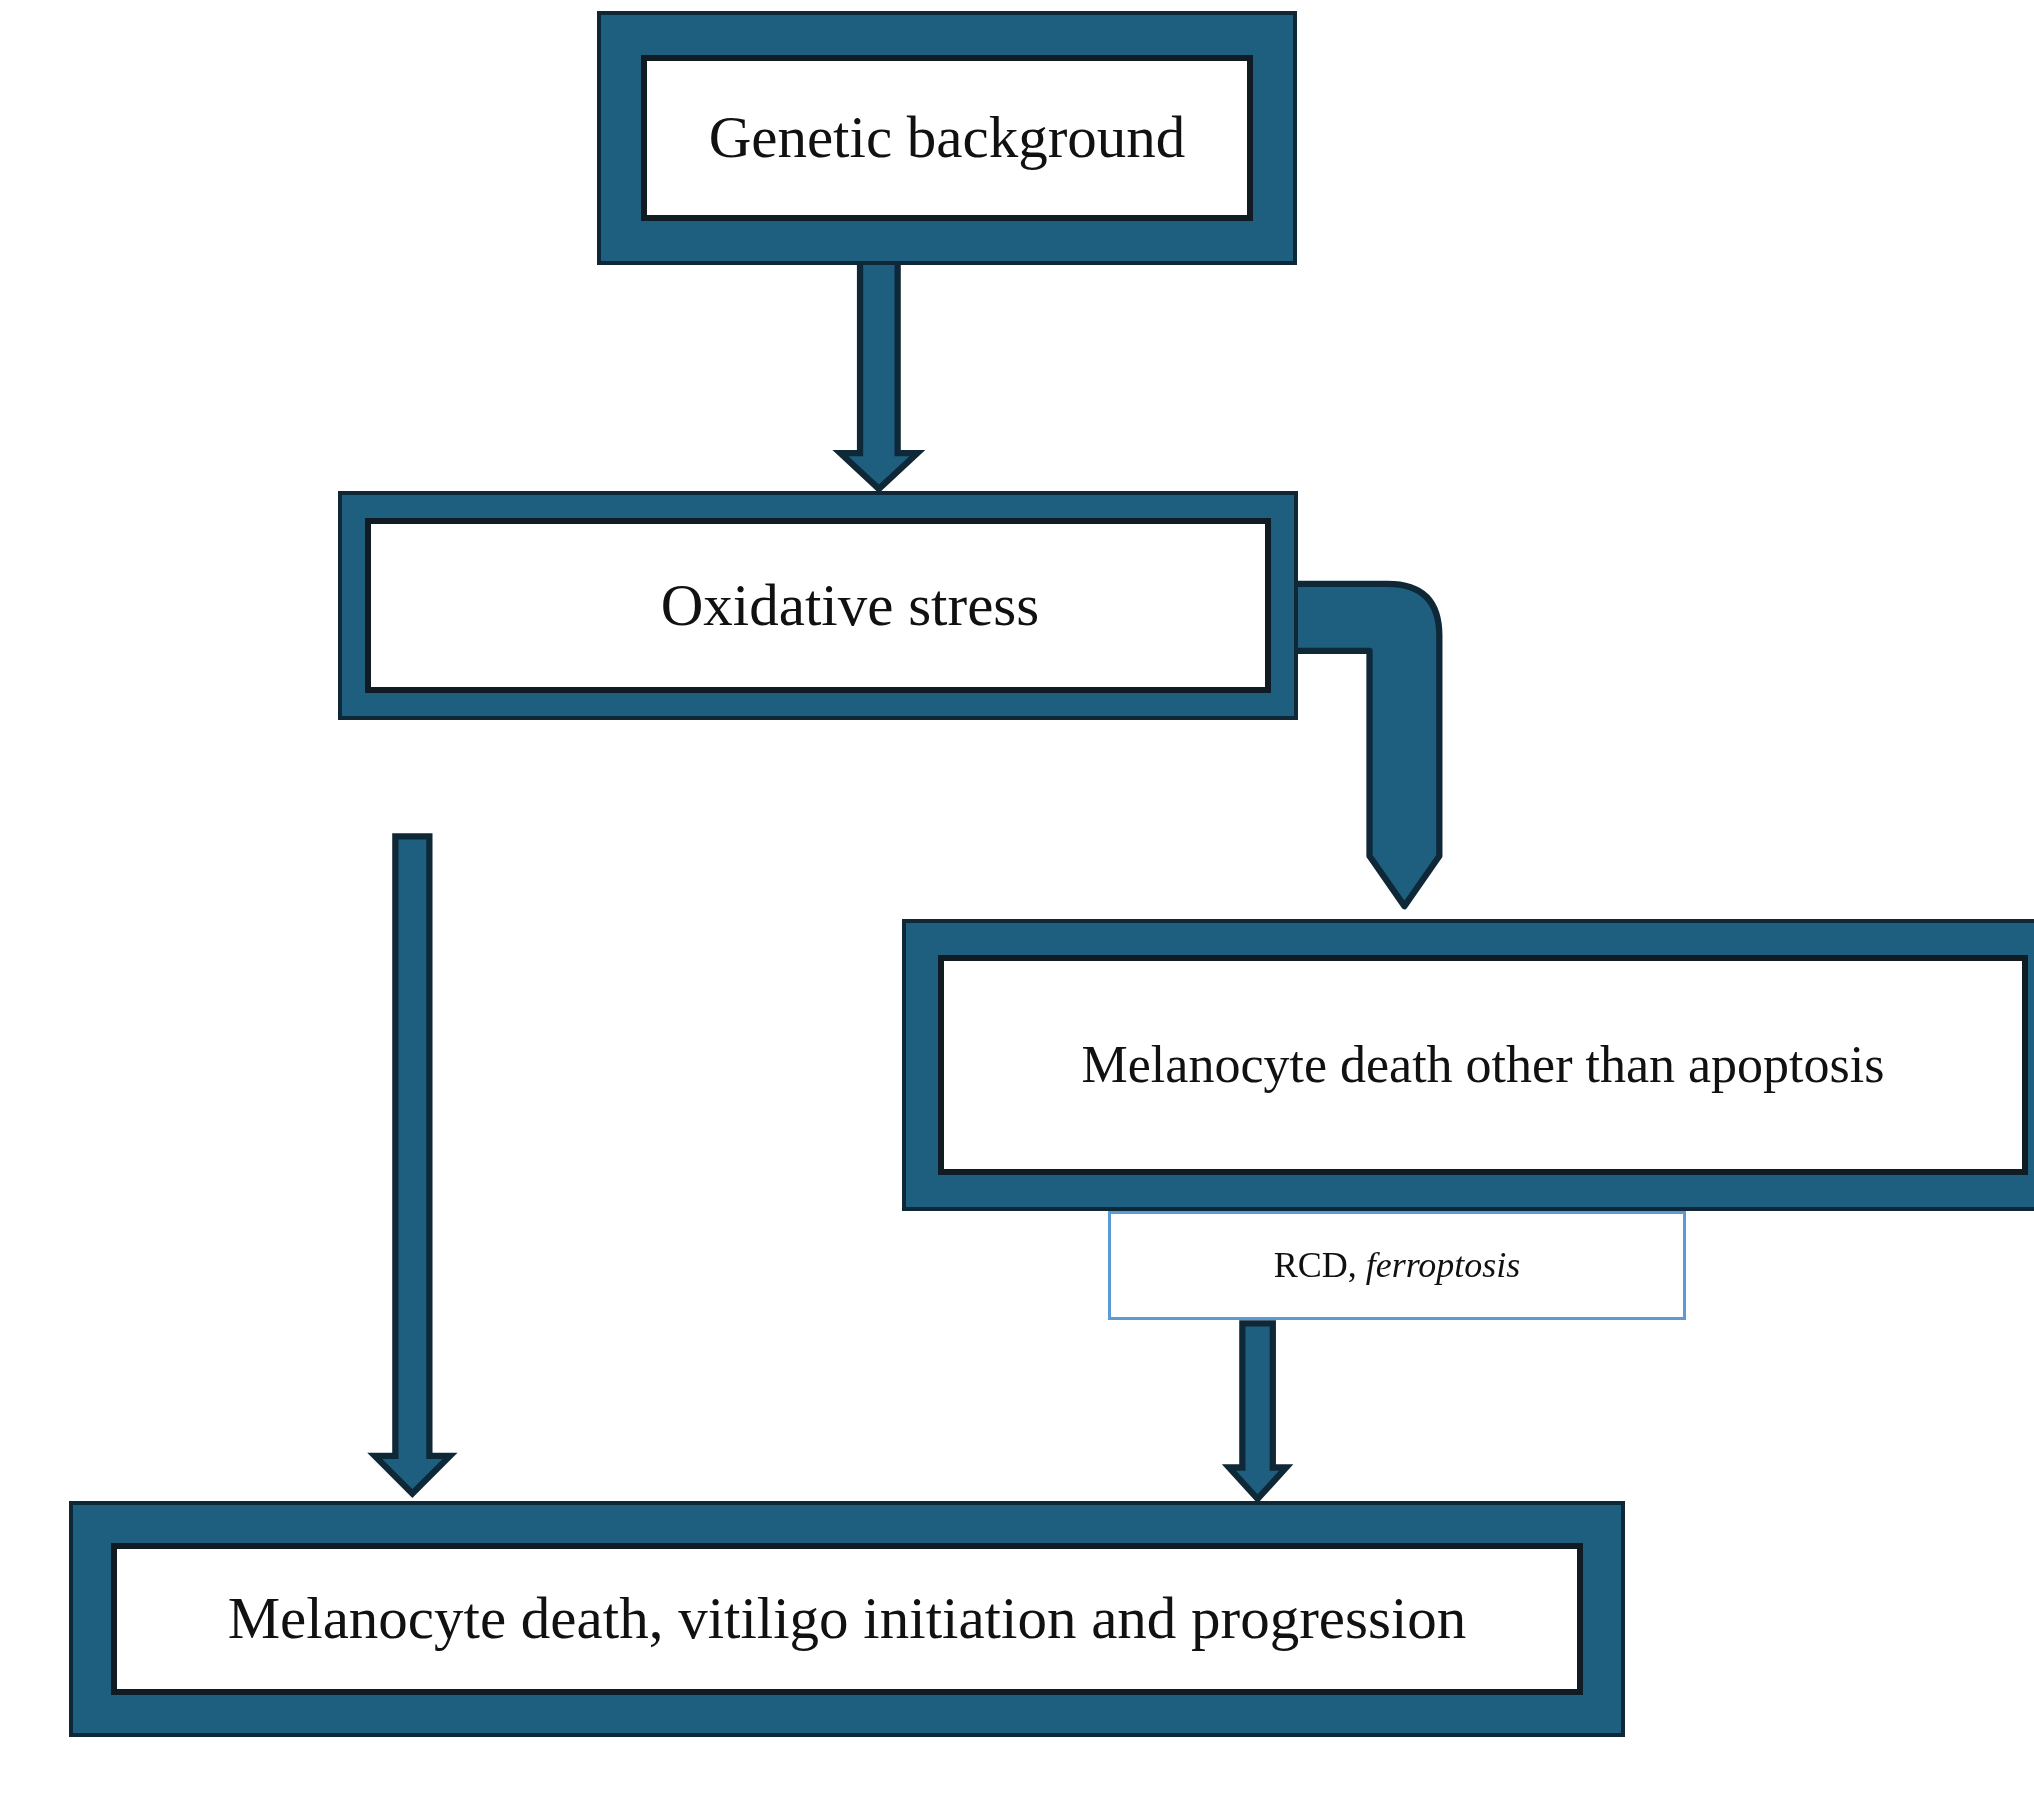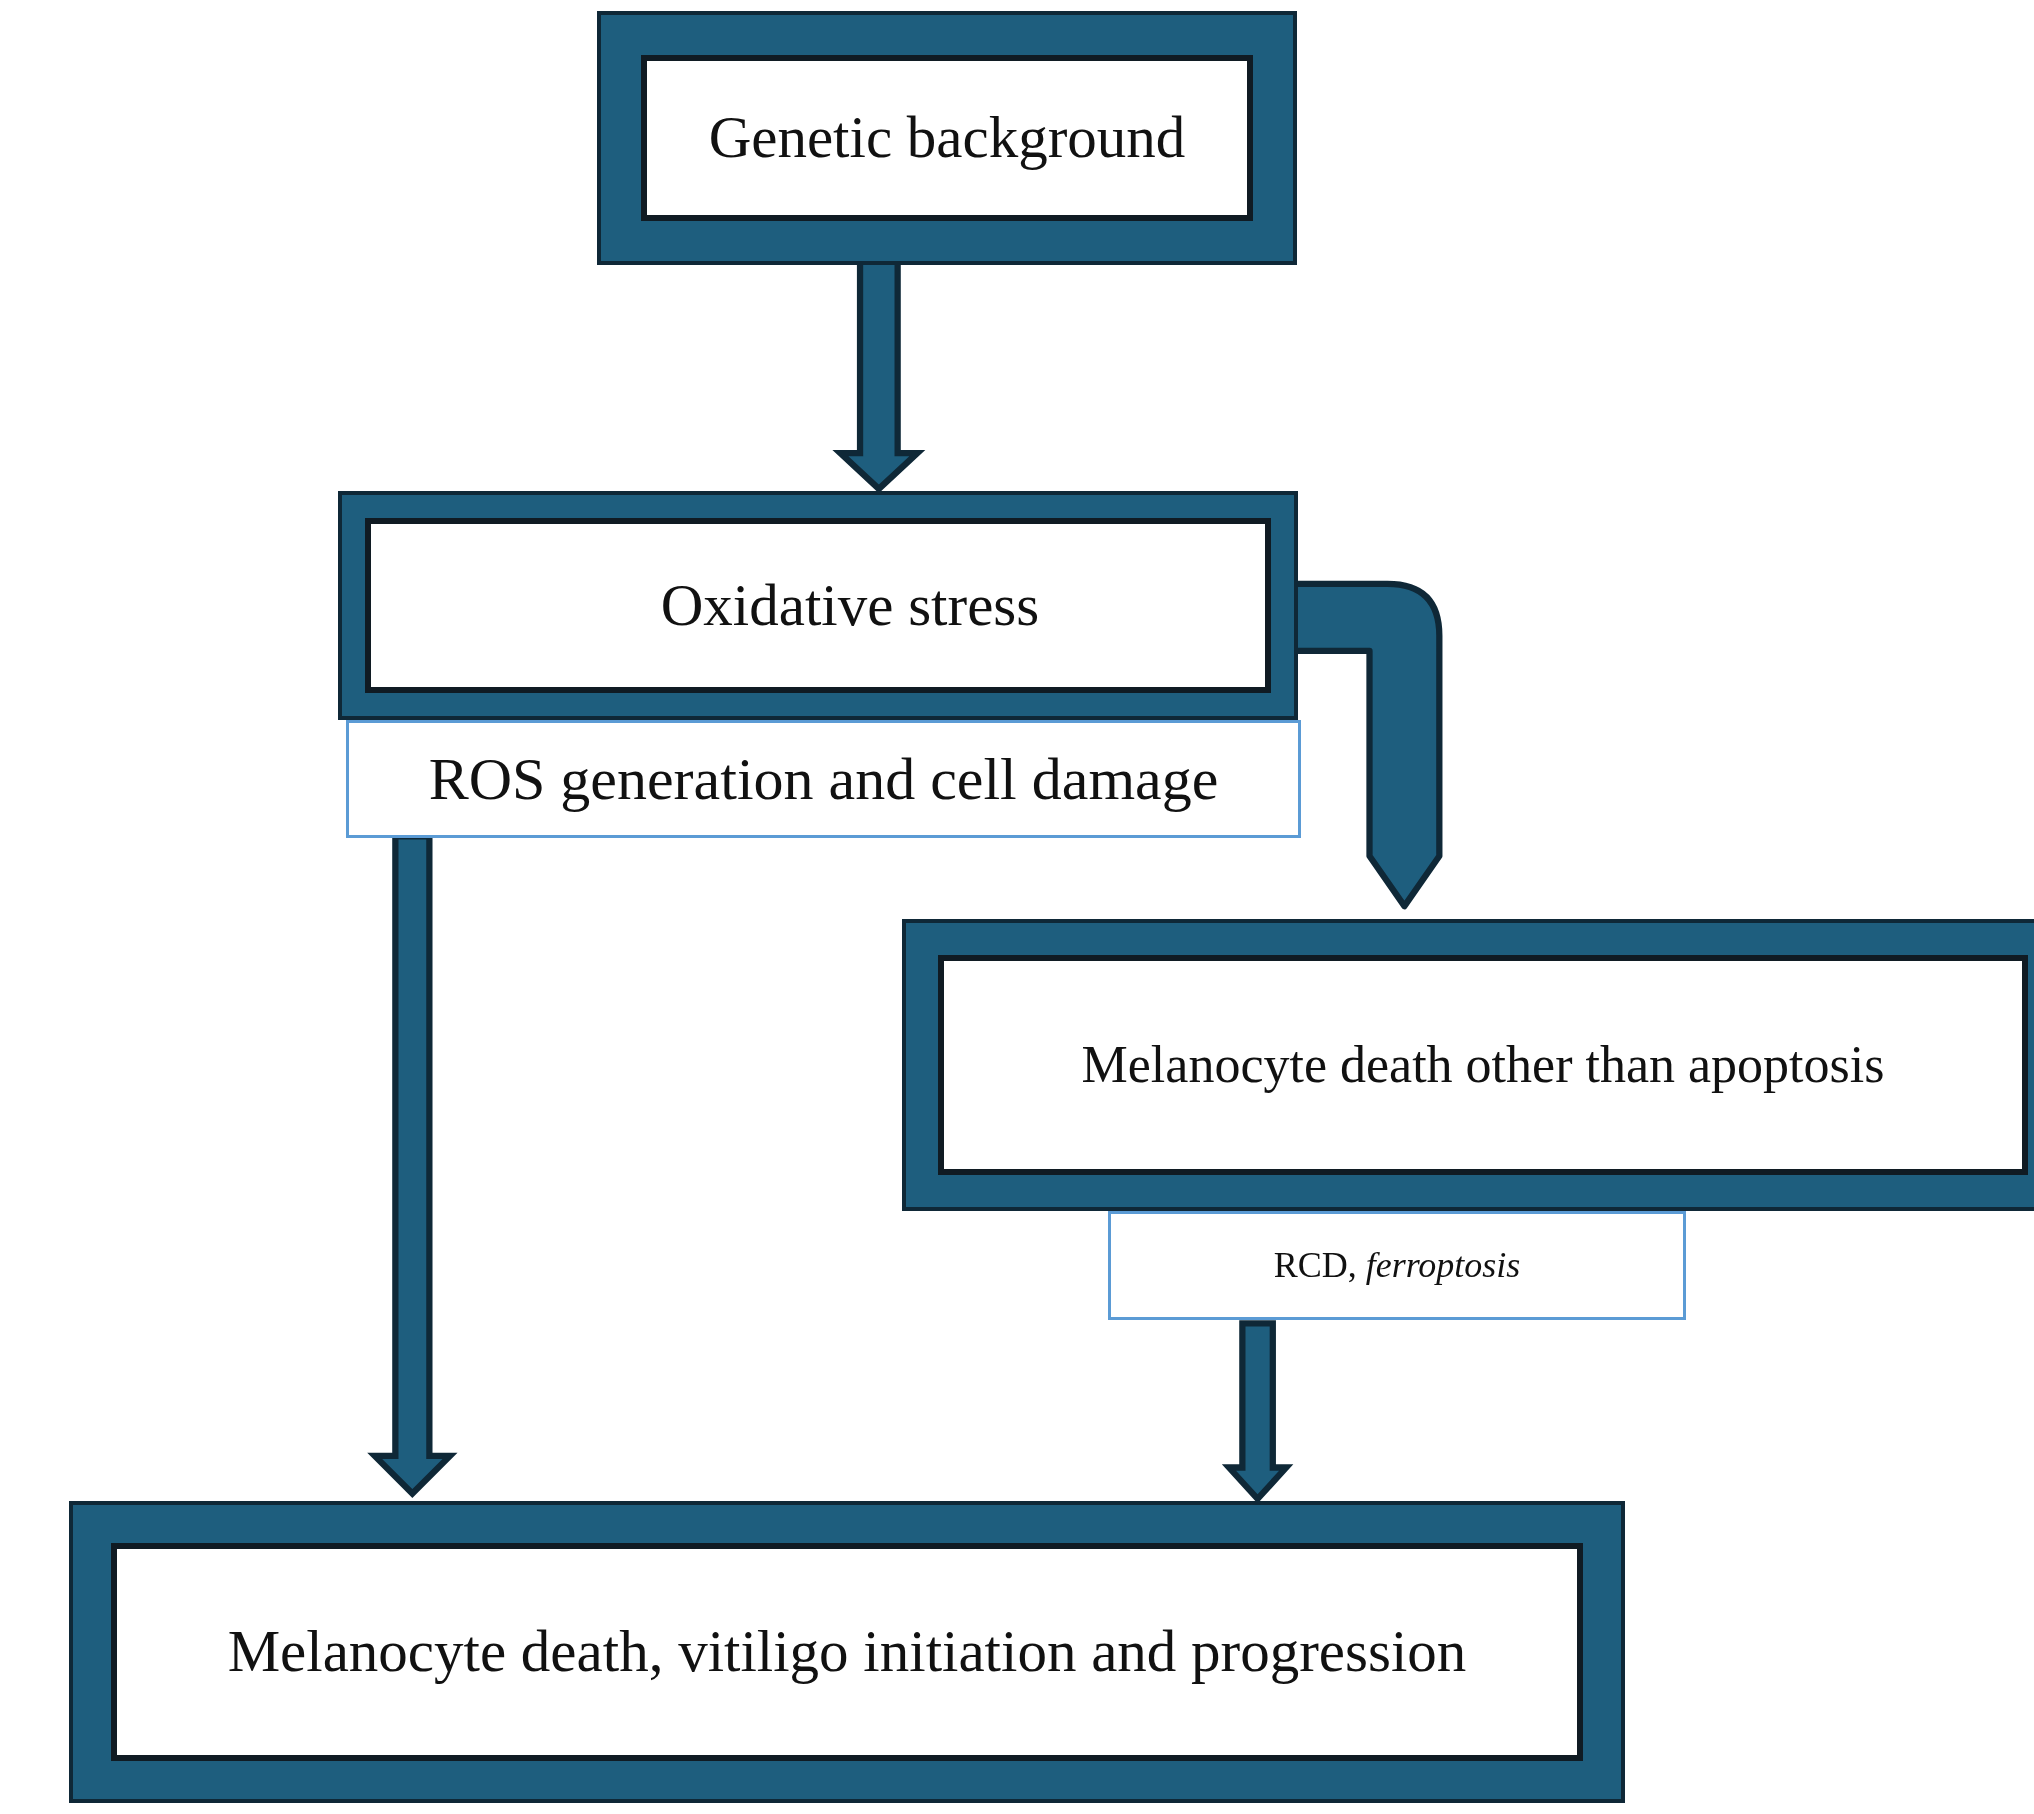--- a/index.html
+++ b/index.html
@@ -76,34 +76,31 @@
       <span class="label fs-genetic">Genetic background</span>
     </div>
   </div>
 
   <div class="node-thick" style="left:294px;top:491px;width:960px;height:229px;">
     <div class="inner align-left" style="inset:23px;">
       <span class="label fs-oxidative">Oxidative stress</span>
     </div>
   </div>
 
-  <div class="node-thin" style="left:302px;top:720px;width:955px;height:118px;">
-    <span class="label fs-ros">ROS generation and cell damage</span>
-  </div>
 
   <div class="node-thick" style="left:858px;top:919px;width:1162px;height:292px;">
     <div class="inner" style="inset:32px;">
       <span class="label fs-melano">Melanocyte death other than apoptosis</span>
     </div>
   </div>
 
   <div class="node-thin" style="left:1064px;top:1211px;width:578px;height:109px;">
     <span class="label fs-rcd"><span>RCD, </span><span class="italic">ferroptosis</span></span>
   </div>
 
-  <div class="node-thick" style="left:25px;top:1501px;width:1556px;height:302px;">
+  <div class="node-thick" style="left:25px;top:1501px;width:1556px;height:236px;">
     <div class="inner" style="inset:38px;">
       <span class="label fs-outcome">Melanocyte death, vitiligo initiation and progression</span>
     </div>
   </div>
 
 </div>
 
 
 </body></html>

